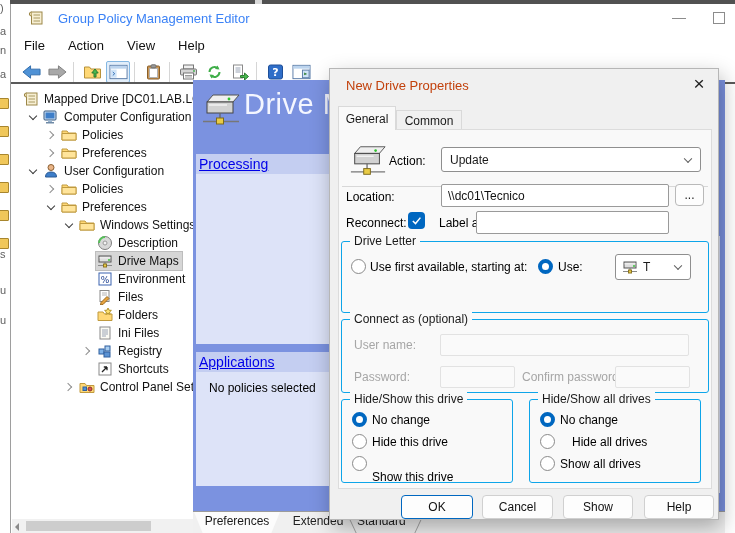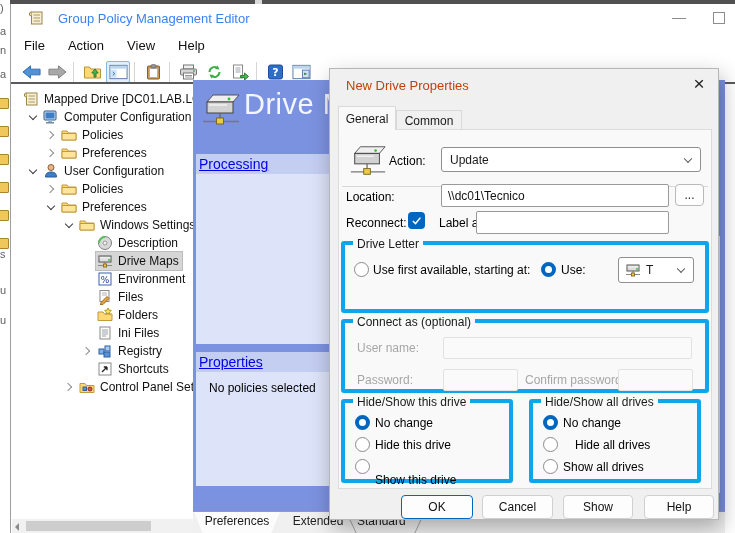--- a/index.html
+++ b/index.html
@@ -84,21 +84,21 @@
           font-family:"Liberation Sans","DejaVu Sans",sans-serif;color:#111;z-index:4;}
   .tfield.dis{background:#fafafa;border-color:#e2e2e2;}
   .combo{position:absolute;background:#fff;border:1px solid #8f8f8f;border-radius:3px;font-size:12px;
          display:flex;align-items:center;padding:0 8px;z-index:4;}
   .chev{position:absolute;right:9px;top:50%;width:6px;height:6px;border-right:1.3px solid #5f5f5f;border-bottom:1.3px solid #5f5f5f;
         transform:translateY(-70%) rotate(45deg);}
   .browse{position:absolute;background:#fdfdfd;border:1px solid #b9b9b9;border-radius:4px;text-align:center;font-size:12px;z-index:4;}
   .checkbox{position:absolute;width:17px;height:17px;border-radius:4px;background:#0067c0;display:flex;align-items:center;justify-content:center;z-index:4;}
   .radio{position:absolute;width:15px;height:15px;border-radius:50%;background:#fff;border:1px solid #8a8a8a;z-index:4;}
   .radio.on{border:4.5px solid #0067c0;}
-  .gbox{position:absolute;border:4px solid #0ea5e9;border-radius:3px;z-index:3;}
+  .gbox{position:absolute;border:1px solid #0ea5e9;border-radius:3px;z-index:3;}
   .gleg{position:absolute;top:-8px;left:8px;background:#f9f9f9;padding:0 4px;font-size:12px;color:#1a1a1a;white-space:nowrap;}
   .dbtn{position:absolute;top:426px;height:24px;border:1px solid #d0d0d0;border-radius:4px;background:#fdfdfd;
         font-size:12px;text-align:center;line-height:22px;z-index:4;color:#111;}
   .dbtn.primary{border:1.6px solid #0067c0;}
 </style>
 </head>
 <body>
 
 <svg width="0" height="0" style="position:absolute">
 <defs>
@@ -526,21 +526,21 @@
         <use href="#i-drive-big"></use>
       </svg>
     <div class="banner-tx">Drive Maps</div>
 
     <div class="band" style="top:74px">
       <span class="plink">Processing</span>
     </div>
     <div class="lightbox" style="left:3px;top:94px;width:300px;height:170px"></div>
 
     <div class="band" style="top:272px">
-      <span class="plink">Properties</span>
+      <span class="plink">Applications</span>
     </div>
     <div class="lightbox" style="left:3px;top:292px;width:300px;height:114px">
       <span class="descr-tx">No policies selected</span>
     </div>
 
     <div class="lightbox" style="left:313px;top:156px;width:214px;height:257px"></div>
   </div>
 
   <div class="tabstrip">
     <div class="mmctab-active">Preferences</div>

